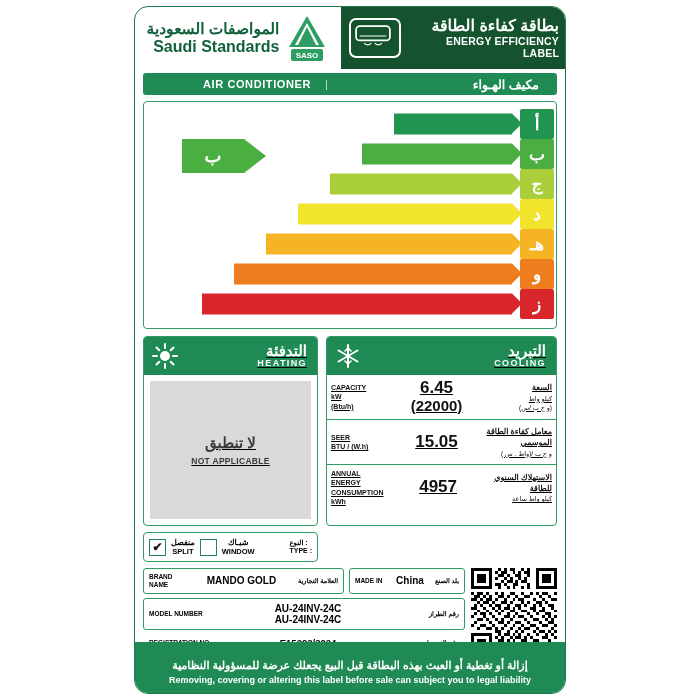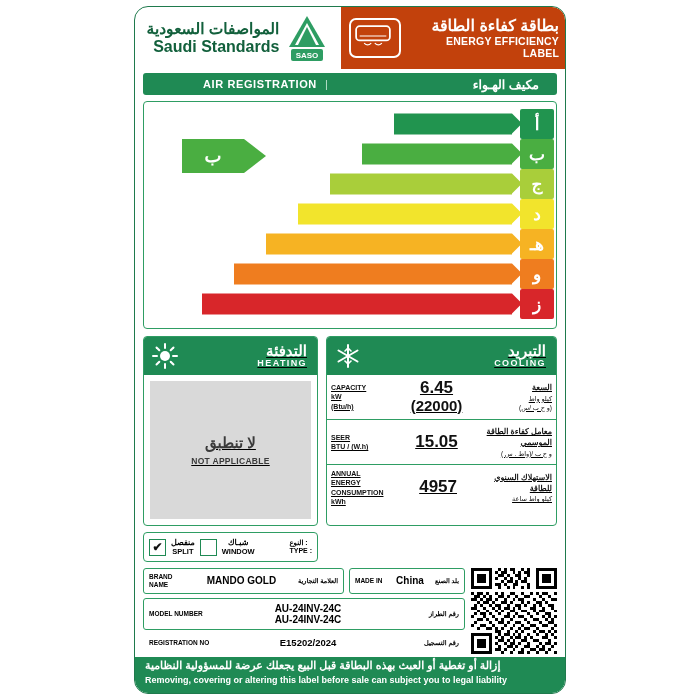--- a/index.html
+++ b/index.html
@@ -59,21 +59,21 @@
   }
   .saso-logo {
     width: 52px;
     height: 50px;
     position: relative;
     margin: 0 2px;
     flex: 0 0 auto;
   }
   .hdr-right {
     flex: 1;
-    background: #c2410c;
+    background: #14532d;
     border-top-right-radius: 13px;
     border-bottom-left-radius: 0;
     display: flex;
     align-items: center;
     justify-content: flex-start;
     padding-left: 8px;
     box-sizing: border-box;
     position: relative;
   }
   .hdr-right-txt {
@@ -358,21 +358,22 @@
     font-weight: bold;
   }
   .plain-row .b-val { font-size: 9.5px; }
 
   
   .footer {
     position: absolute;
     left: 0; right: 0; bottom: 0;
     background: #1f8a54;
     color: #fff;
-    padding: 2px 10px 8px 10px;
+    text-align: center;
+    padding: 17px 10px 8px 10px;
     border-bottom-left-radius: 13px;
     border-bottom-right-radius: 13px;
     box-sizing: border-box;
   }
   .footer .ar { font-size: 11px; font-weight: bold; }
   .footer .en { font-size: 9px; font-weight: bold; margin-top: 3px; }
 </style>
 </head>
 <body>
 
@@ -405,21 +406,21 @@
           </svg>
         </div>
         <div class="hdr-right-txt">
           <div class="hdr-ar">بطاقة كفاءة الطاقة</div>
           <div class="hdr-en">ENERGY EFFICIENCY LABEL</div>
         </div>
       </div>
     </div>
 
     <div class="prod-bar">
-      <span class="prod-en">AIR REGISTRATION</span>
+      <span class="prod-en">AIR CONDITIONER</span>
       <span class="prod-sep">|</span>
       <span class="prod-ar">مكيف الهـواء</span>
     </div>
 
     <div class="scale-wrap">
       <div id="scale-rows">
           <div class="row">
             <div class="bar-area">
               <div class="bar" style="background: rgb(33, 148, 79); width: 118px; right: 8px;">
                 <div class="tip" style="border-left: 10px solid rgb(33, 148, 79);"></div>

